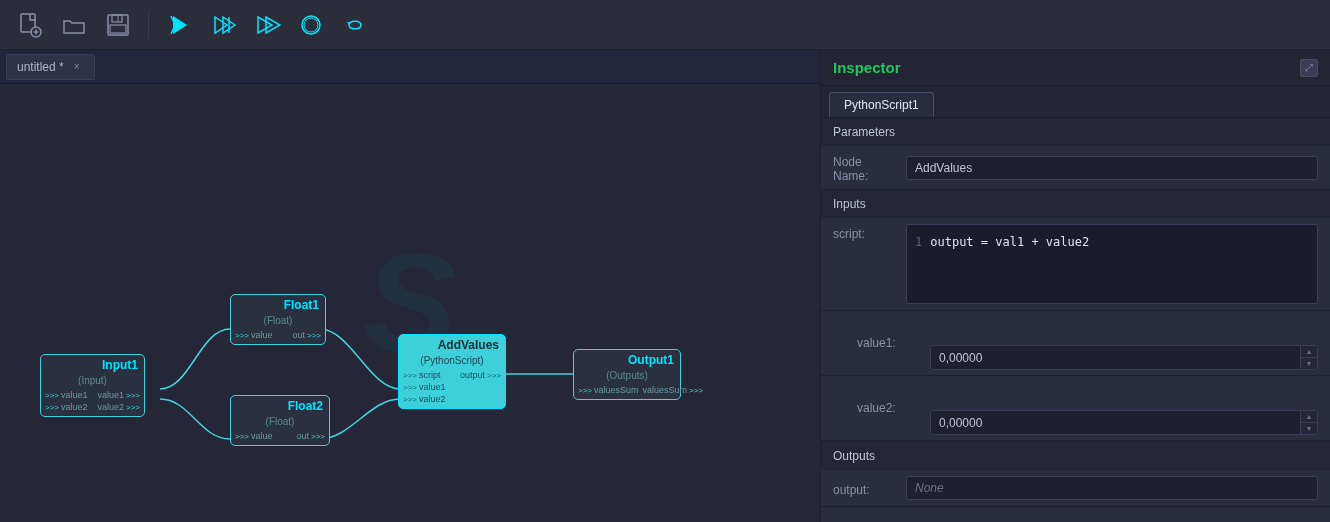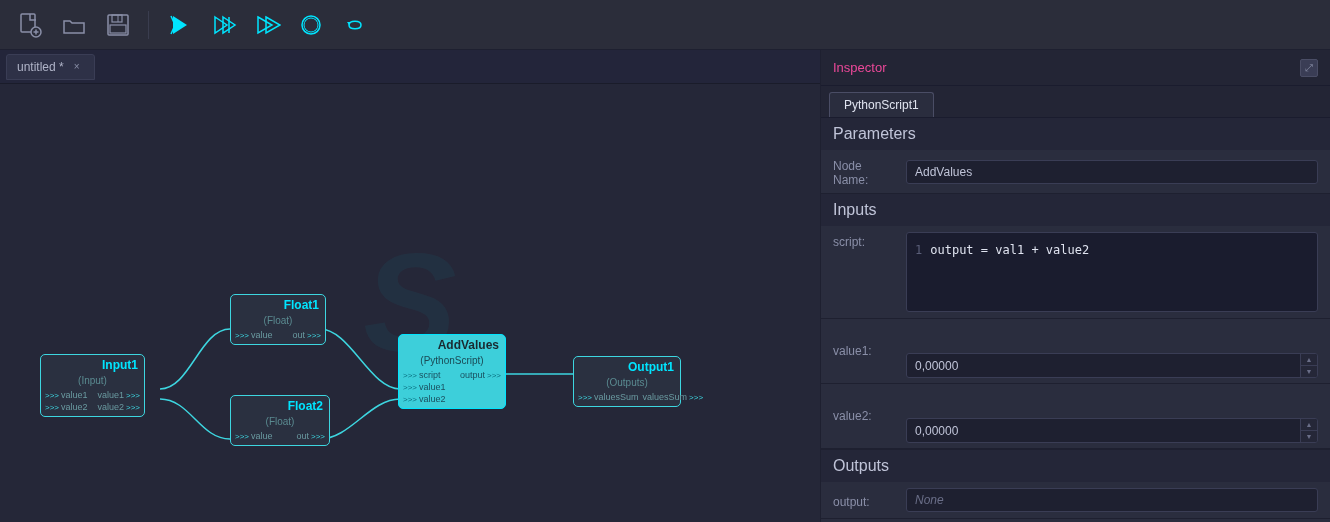--- a/index.html
+++ b/index.html
@@ -186,23 +186,23 @@
     .inspector-header {
       height: 36px;
       background: #232535;
       display: flex;
       align-items: center;
       justify-content: space-between;
       padding: 0 12px;
       border-bottom: 1px solid #1a1c2e;
     }
     .inspector-title {
-      font-size: 13px;
-      color: #ec4899;
-      font-weight: 400;
+      font-size: 15px;
+      color: #22c55e;
+      font-weight: 700;
     }
     .inspector-expand-btn {
       width: 18px;
       height: 18px;
       background: #3a3d55;
       border: 1px solid #4a4d65;
       display: flex;
       align-items: center;
       justify-content: center;
       cursor: pointer;
@@ -239,21 +239,21 @@
     .inspector-content {
       flex: 1;
       overflow-y: auto;
       padding: 0;
     }
     .inspector-section {
       border-bottom: 1px solid #1e2030;
     }
     .inspector-section-header {
       padding: 7px 12px;
-      font-size: 16px;
+      font-size: 12px;
       color: #c0c4d8;
       background: #242638;
       font-weight: 500;
     }
     .inspector-row {
       display: flex;
       align-items: flex-start;
       padding: 6px 12px;
       gap: 8px;
       border-bottom: 1px solid #1e2030;
@@ -291,20 +291,21 @@
     }
     .inspector-number-row {
       display: flex;
       align-items: center;
       padding: 5px 12px;
       gap: 8px;
       border-bottom: 1px solid #1e2030;
     }
     .inspector-number-row .inspector-label {
       padding-top: 0;
+      margin-left: 24px;
     }
     .number-input-wrap {
       flex: 1;
       display: flex;
       align-items: center;
       background: #1e2030;
       border: 1px solid #3a3d55;
       border-radius: 3px;
       overflow: hidden;
       margin-top: 29px;
@@ -520,21 +521,21 @@
           </div>
           <div class="node-ports-right">
             <div class="port-row">
               <span>output</span>
               <span class="port-arrow">&gt;&gt;&gt;</span>
             </div>
           </div>
         </div>
       </div>
 
-      <div class="node" style="left:573px; top:272px; width:108px;">
+      <div class="node" style="left:573px; top:265px; width:108px;">
         <div class="node-title">Output1</div>
         <div class="node-subtitle">(Outputs)</div>
         <div class="node-body">
           <div class="node-ports-left">
             <div class="port-row">
               <span class="port-arrow">&gt;&gt;&gt;</span>
               <span>valuesSum</span>
             </div>
           </div>
           <div class="node-ports-right">

